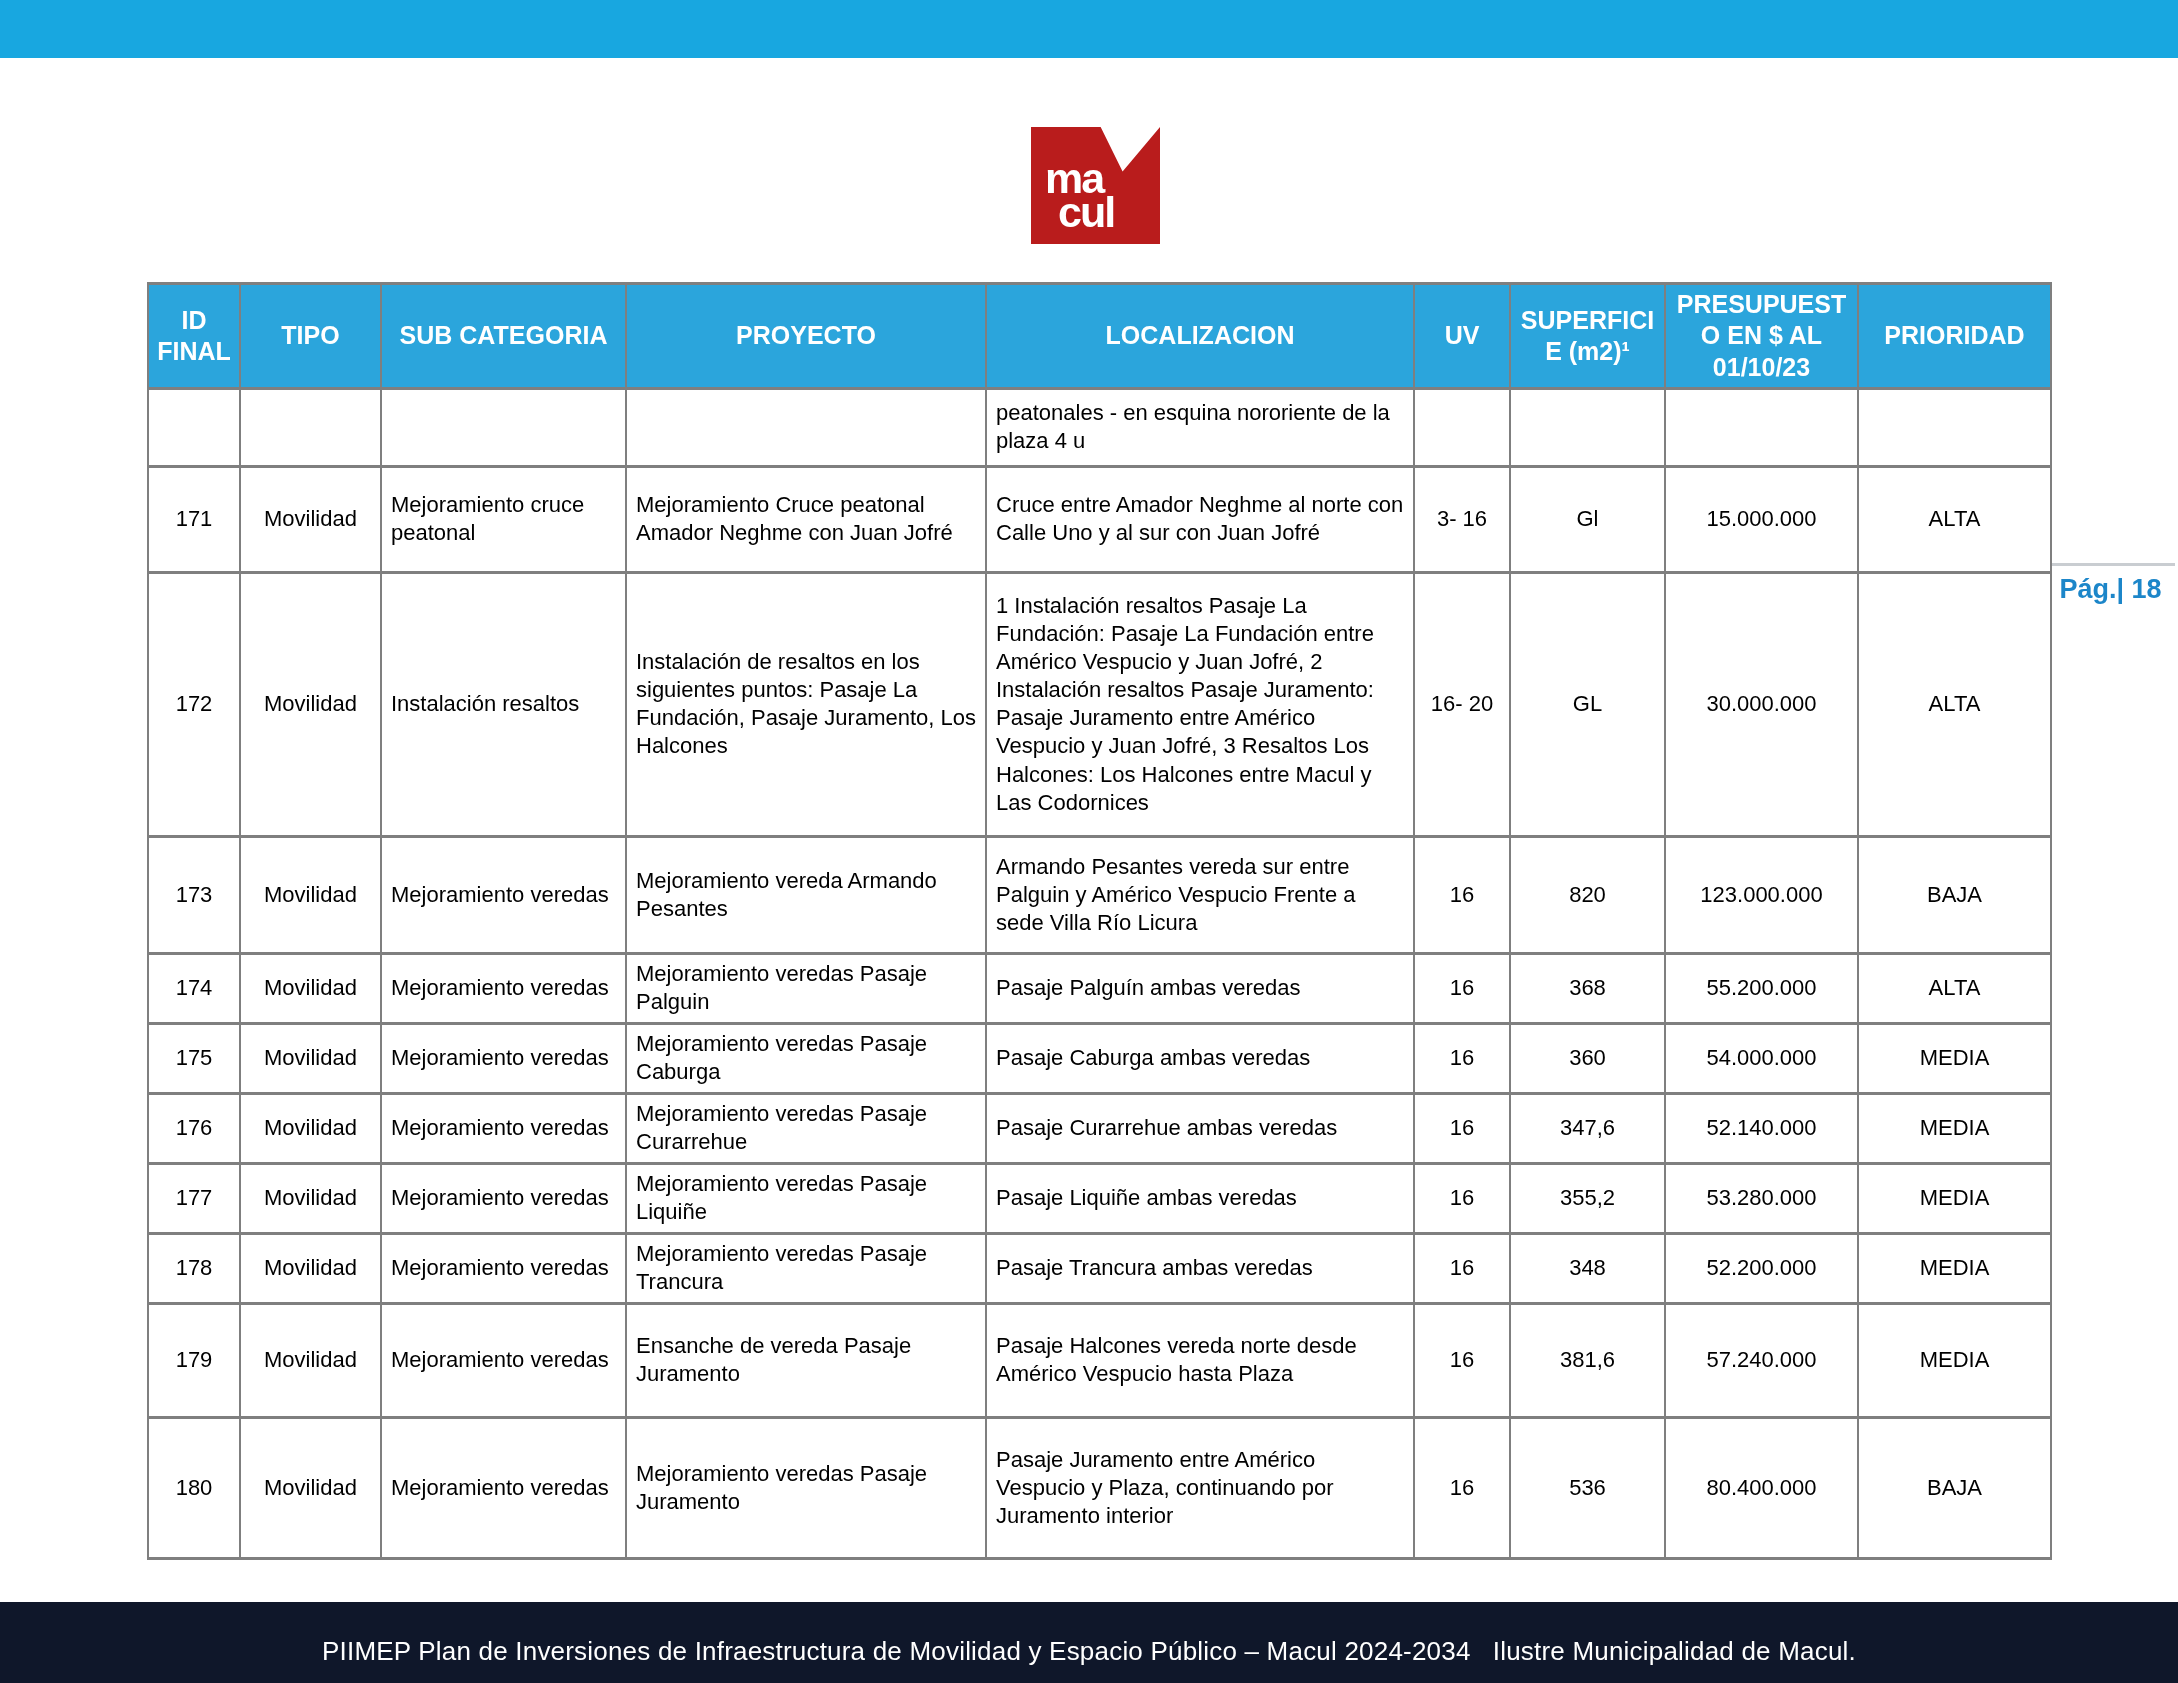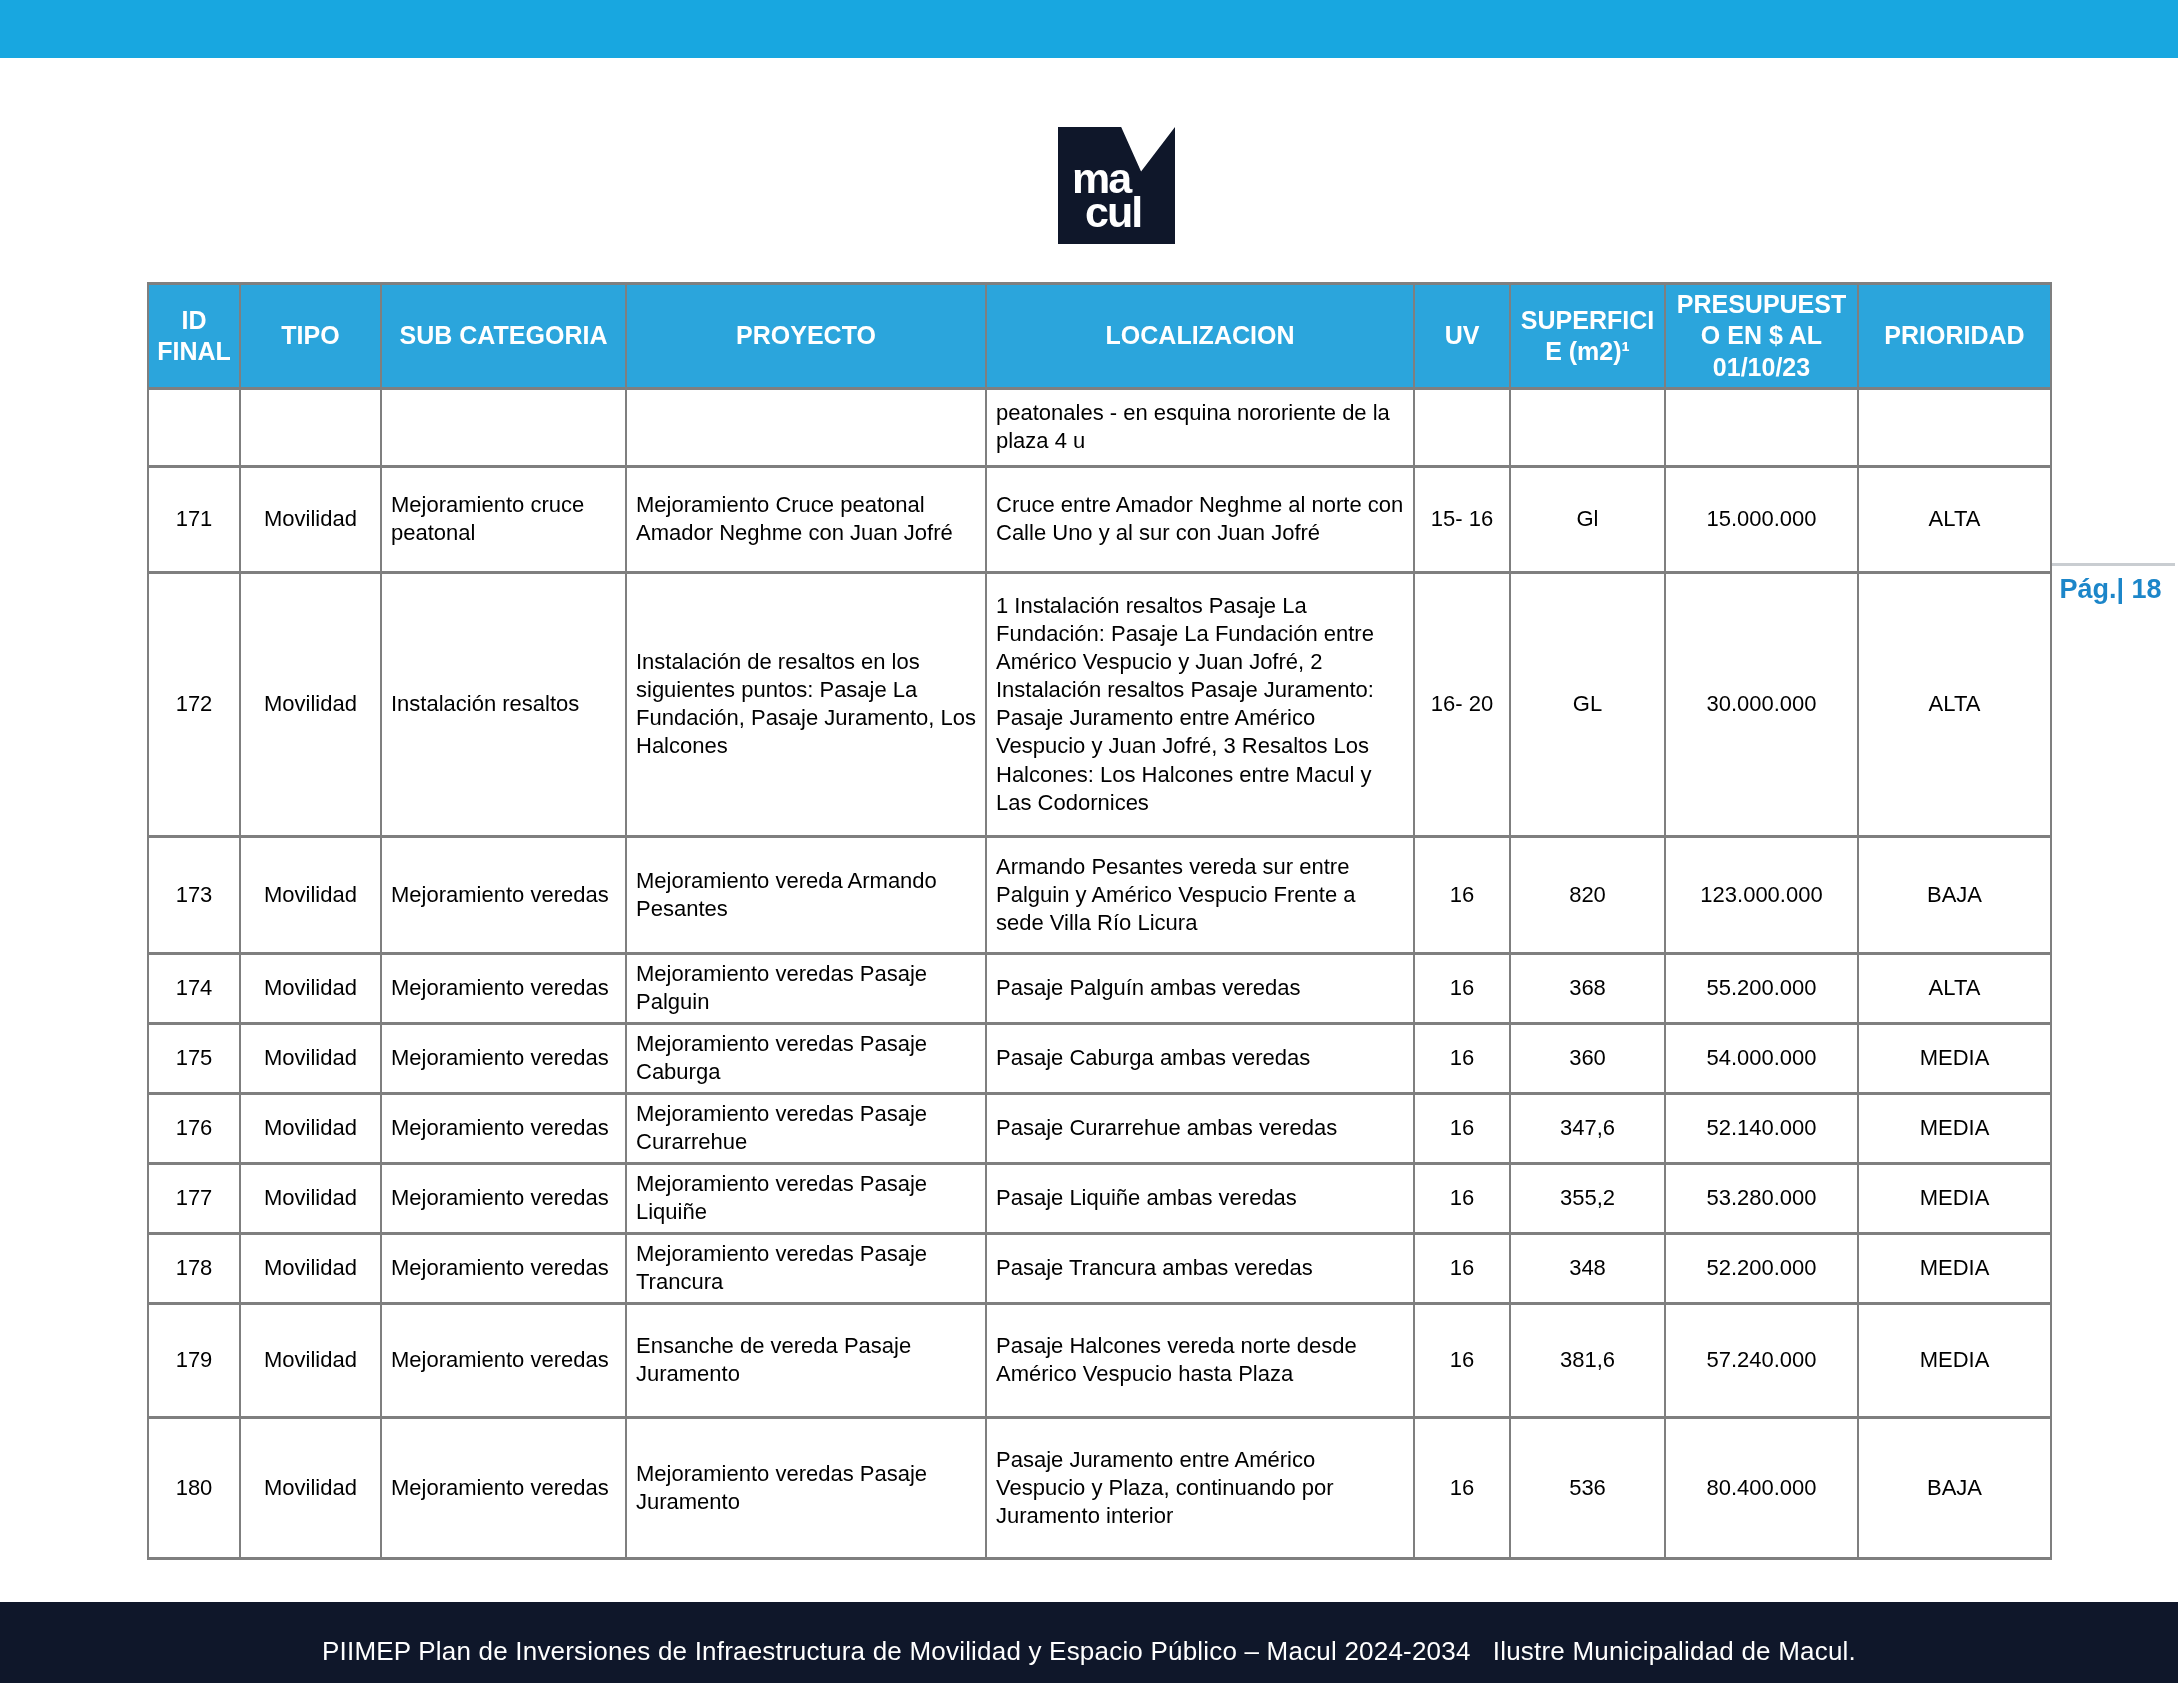--- a/index.html
+++ b/index.html
@@ -14,23 +14,23 @@
 
   
   .top-bar {
     position: absolute; top: 0; left: 0;
     width: 2178px; height: 58px;
     background: #18a7e0;
   }
 
   
   .logo {
-    position: absolute; left: 1058px; top: 127px;
-    width: 117px; height: 117px;
-    background: #0f172a;
+    position: absolute; left: 1031px; top: 127px;
+    width: 129px; height: 117px;
+    background: #b91c1c;
     clip-path: polygon(0 0, 54% 0, 71% 38%, 100% 0, 100% 100%, 0 100%);
   }
   .logo span {
     position: absolute;
     color: #ffffff;
     font-weight: bold;
     font-size: 43px;
     letter-spacing: -2px;
     line-height: 1;
   }
@@ -164,21 +164,21 @@
         <td class="c-center"></td>
         <td class="c-center"></td>
         <td class="c-center"></td>
       </tr>
       <tr>
         <td class="c-center">171</td>
         <td class="c-center">Movilidad</td>
         <td class="c-left">Mejoramiento cruce peatonal</td>
         <td class="c-left">Mejoramiento Cruce peatonal Amador Neghme con Juan Jofré</td>
         <td class="c-left">Cruce entre Amador Neghme al norte con Calle Uno y al sur con Juan Jofré</td>
-        <td class="c-center">15- 16</td>
+        <td class="c-center">3- 16</td>
         <td class="c-center">Gl</td>
         <td class="c-center">15.000.000</td>
         <td class="c-center">ALTA</td>
       </tr>
       <tr>
         <td class="c-center">172</td>
         <td class="c-center">Movilidad</td>
         <td class="c-left">Instalación resaltos</td>
         <td class="c-left">Instalación de resaltos en los siguientes puntos: Pasaje La Fundación,  Pasaje Juramento, Los Halcones</td>
         <td class="c-left">1 Instalación resaltos Pasaje La Fundación: Pasaje La Fundación entre Américo Vespucio y Juan Jofré, 2 Instalación resaltos Pasaje Juramento: Pasaje Juramento entre Américo Vespucio y Juan Jofré, 3 Resaltos Los Halcones: Los Halcones entre Macul y Las Codornices</td>

